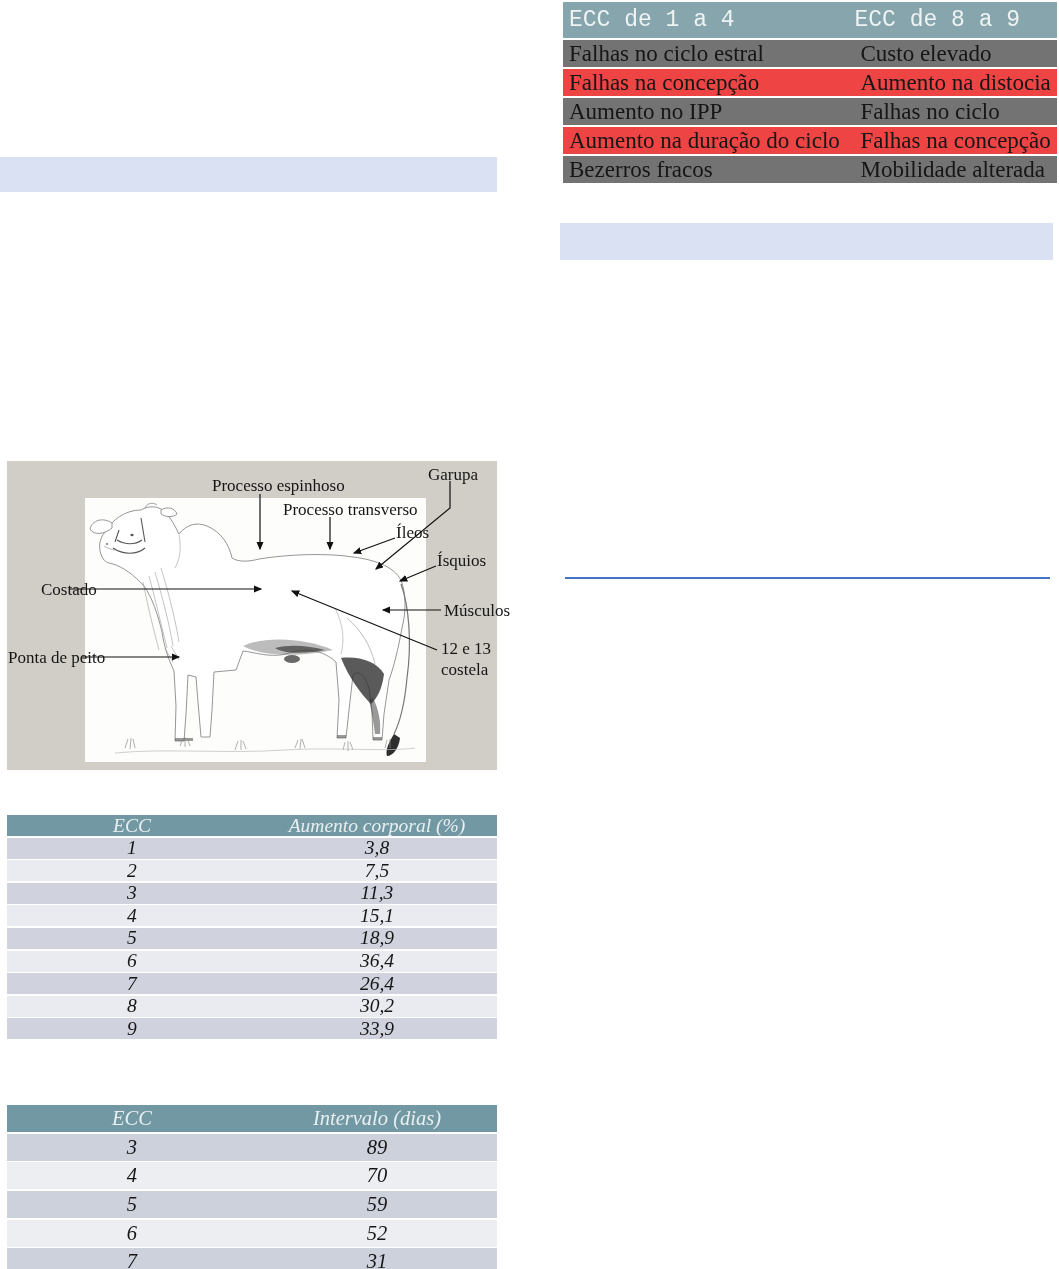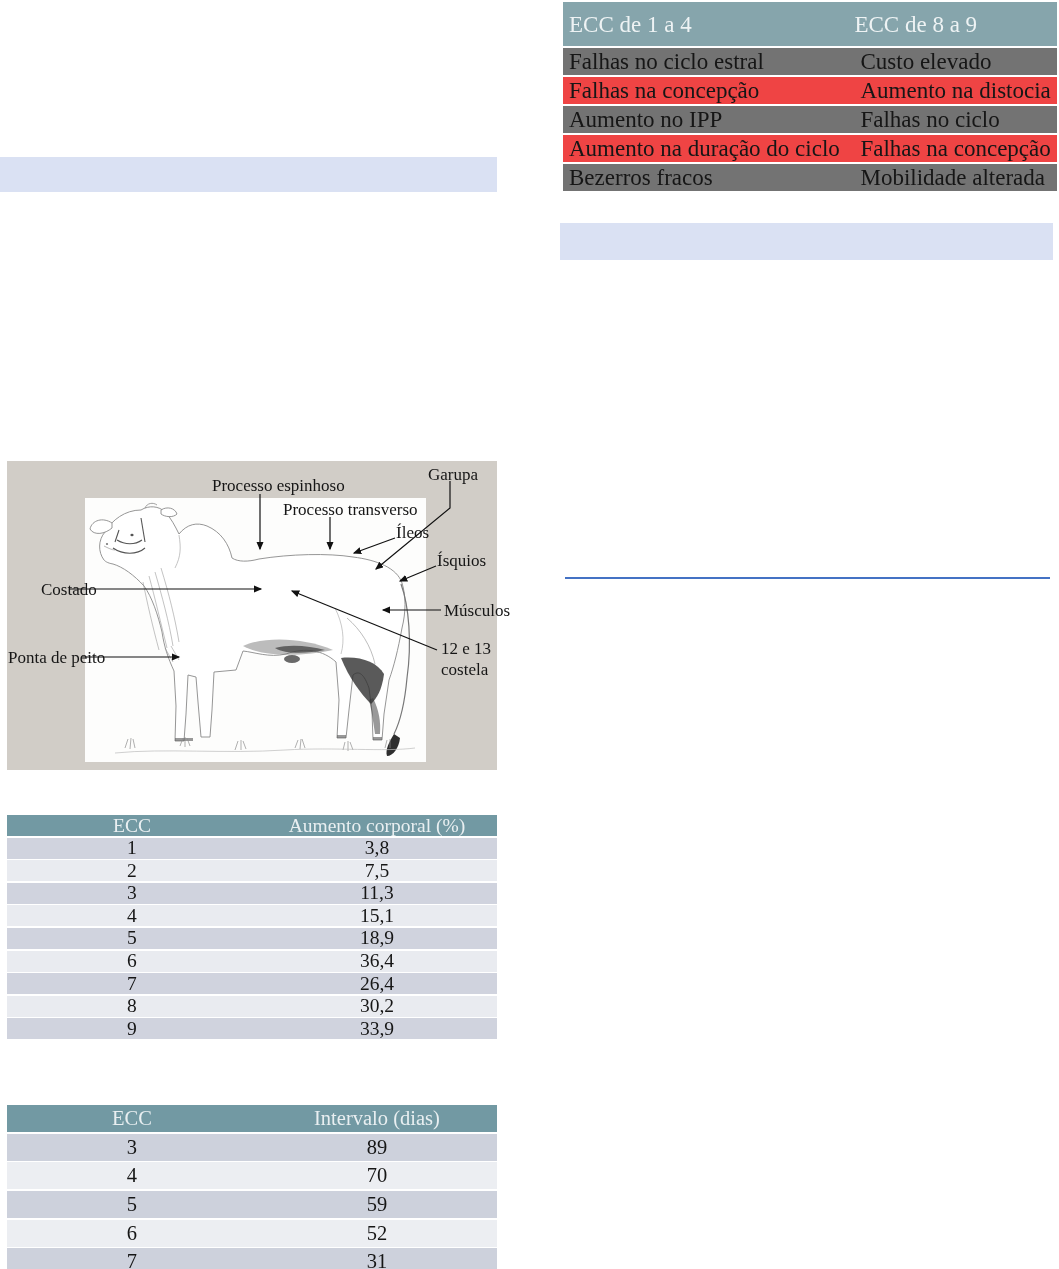--- a/index.html
+++ b/index.html
@@ -9,38 +9,38 @@
 
   
   .bar{background:#dae1f3;}
   .bar-left{left:0;top:157px;width:497px;height:35px;}
   .bar-right{left:560px;top:223px;width:493px;height:37px;}
   .divider{left:565px;top:577px;width:485px;height:2px;background:#4472c4;}
 
   
   .cmp-table{left:563px;top:2px;width:494px;font-size:23px;line-height:1;}
   .cmp-row{display:flex;height:27px;margin-bottom:2px;align-items:center;}
-  .cmp-head{background:#86a5ac;color:#eef3f4;height:44px;}
+  .cmp-head{background:#86a5ac;color:#eef3f4;height:36px;font-family:Liberation Mono, monospace;}
   .cmp-row .c1{width:59%;padding-left:6px;box-sizing:border-box;white-space:nowrap;}
   .cmp-row .c2{width:41%;padding-left:6px;box-sizing:border-box;white-space:nowrap;}
   .cmp-head .c2{text-align:left;padding-left:0;}
   .cmp-d{background:#737373;}
   .cmp-l{background:#ef4444;}
 
   
   .figure{left:7px;top:461px;width:490px;height:309px;background:#d1cdc7;}
   .photo{position:absolute;left:78px;top:37px;width:341px;height:264px;background:#fdfdfc;}
   .overlay{position:absolute;left:0;top:0;width:490px;height:309px;}
   .flabel{position:absolute;font-size:17px;line-height:1;white-space:nowrap;color:#161616;}
 
   
   .ecc-table{left:7px;top:815px;width:490px;}
   .ecc-head{display:flex;background:#7299a3;color:#e9eff1;height:24px;
             margin-bottom:1.6px;align-items:center;font-size:19.5px;}
-  .ecc-row{display:flex;align-items:center;}
+  .ecc-row{display:flex;align-items:center;font-style:italic;}
   .ecc-row .c1{width:51%;text-align:center;}
   .ecc-row .c2{width:49%;text-align:center;}
   .fat .ecc-row{height:21px;margin-bottom:1.6px;font-size:19.5px;}
   .fat .r-d{background:#d0d3de;}
   .fat .r-l{background:#e9ebf0;}
   .interval-table{top:1105px;}
   .interval-table .ecc-row{height:27px;margin-bottom:1.7px;font-size:20.5px;}
   .interval-table .r-d{background:#cdd1dc;}
   .interval-table .r-l{background:#eceef2;}
 </style>

